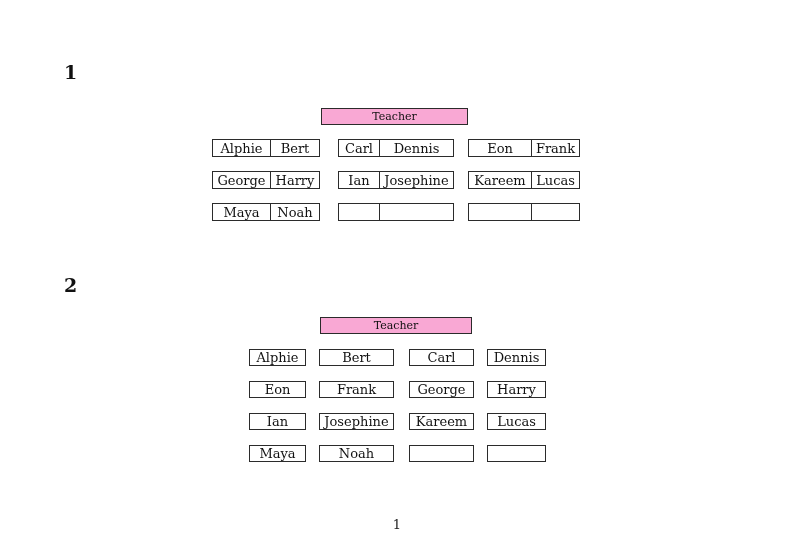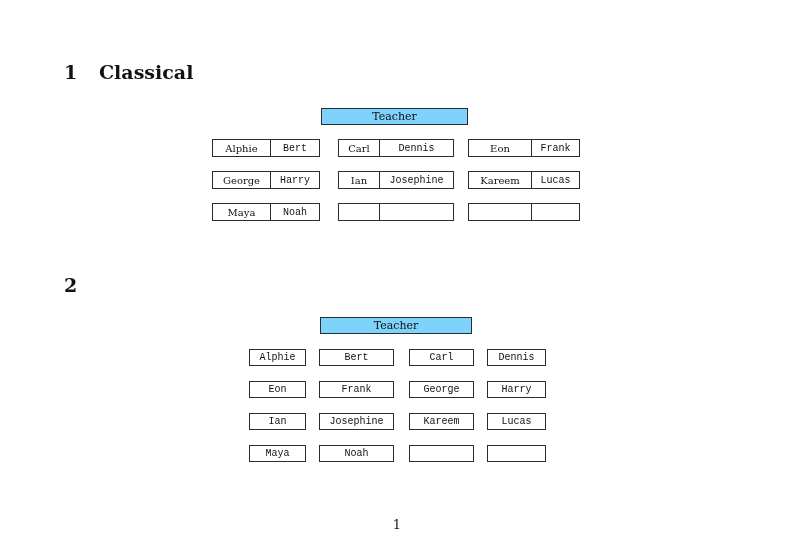--- a/index.html
+++ b/index.html
@@ -30,21 +30,21 @@
   .sec-heading .sec-num {
     display: inline-block;
     width: 35px;
   }
   
   .teacher-box {
     position: absolute;
     height: 17px;
     box-sizing: border-box;
     border: 1px solid #2b2b2b;
-    background: #7dd3fc;
+    background: #f9a8d4;
     display: flex;
     align-items: center;
     justify-content: center;
     font-size: 11px;
     color: #111111;
   }
   
   .desk {
     position: absolute;
     box-sizing: border-box;
@@ -53,28 +53,27 @@
     display: flex;
   }
   .desk.h18 { height: 18px; }
   .desk.h17 { height: 17px; }
   .seat {
     box-sizing: border-box;
     height: 100%;
     display: flex;
     align-items: center;
     justify-content: center;
-    font-size: 10px;
+    font-size: 13px;
     color: #111111;
     white-space: nowrap;
     text-align: center;
   }
   .seat.rest {
     flex: 1;
-    font-family: Liberation Mono, monospace;
   }
   .seat.div {
     border-left: 1px solid #2b2b2b;
   }
   
   .page-number {
     position: absolute;
     top: 517px;
     left: 0;
     width: 100%;
@@ -83,21 +82,20 @@
     color: #222222;
   }
 </style>
 </head>
 <body>
 
 <div class="page">
 
   <div class="sec-heading" style="top:61px;">
     <span class="sec-num">1</span>
-    <span class="sec-title">Classical</span>
   </div>
 
   <div class="teacher-box" style="left:321px; top:108px; width:147px;">Teacher</div>
 
   <div class="desk h18" style="left:212px; top:139px; width:108px;">
     <div class="seat" style="width:57px;">Alphie</div>
     <div class="seat rest div">Bert</div>
   </div>
   <div class="desk h18" style="left:212px; top:171px; width:108px;">
     <div class="seat" style="width:57px;">George</div>

